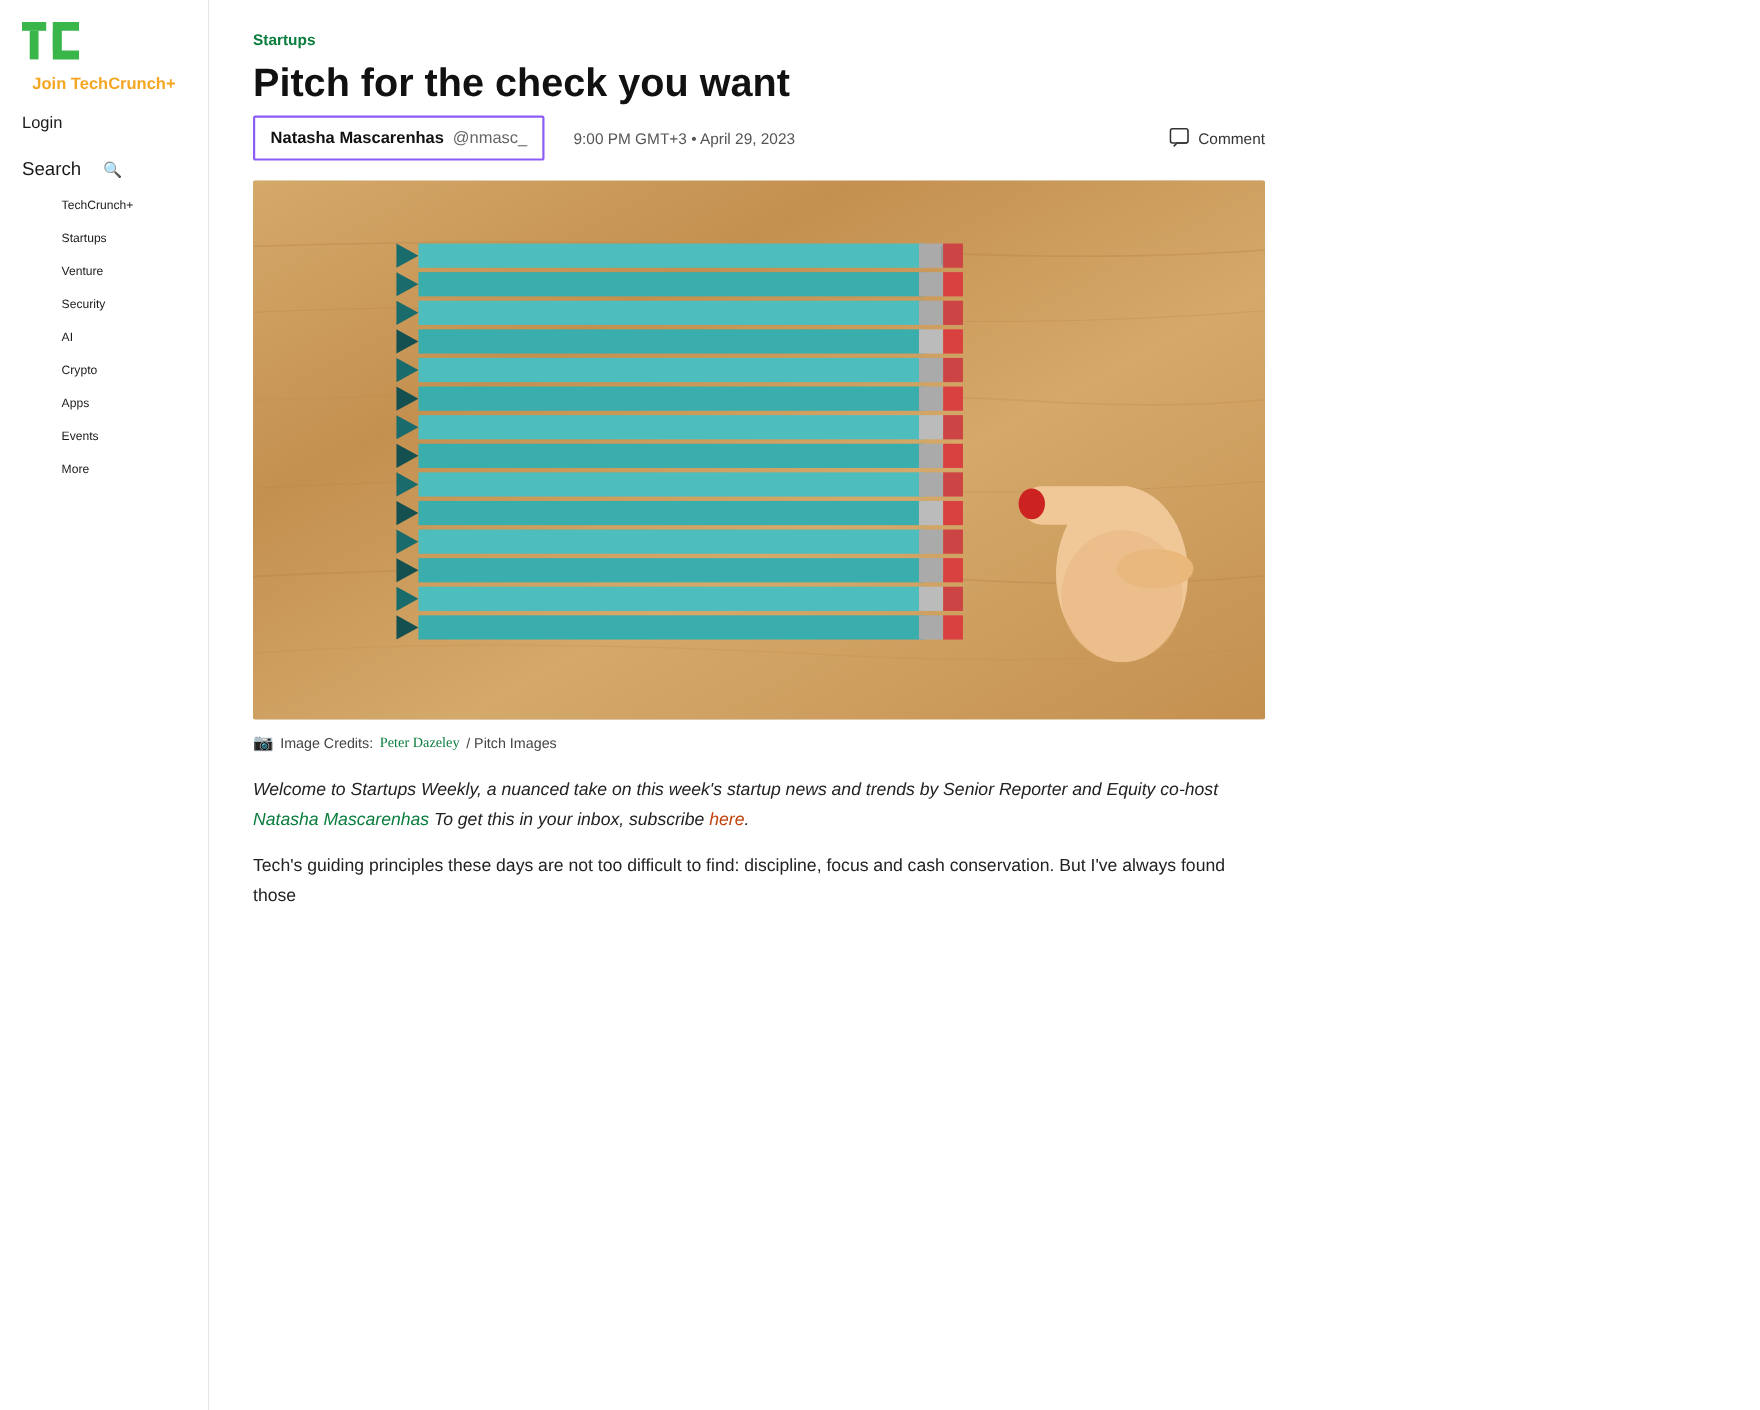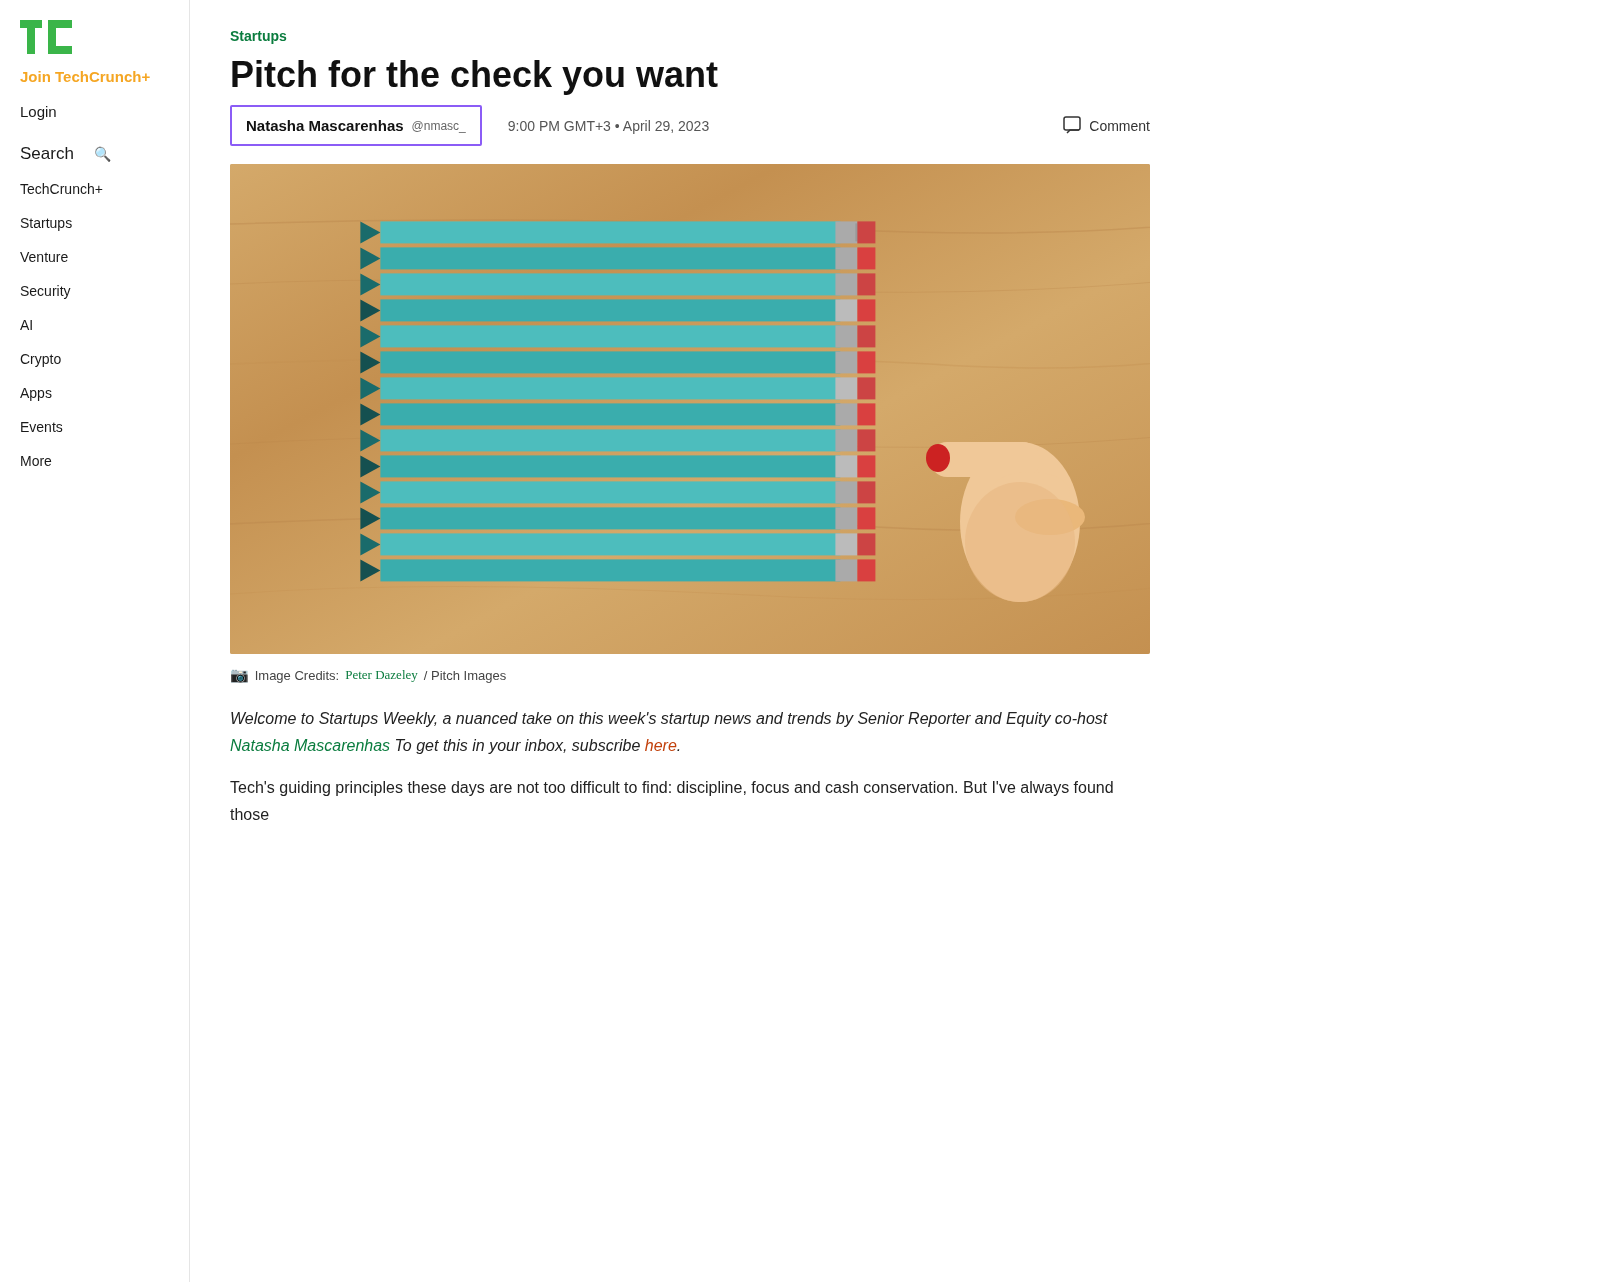--- a/index.html
+++ b/index.html
@@ -19,20 +19,21 @@
       display: flex;
       flex-direction: column;
       gap: 0;
       background: #fff;
     }
 
     .logo-container {
       display: flex;
       flex-direction: column;
       margin-bottom: 18px;
+      text-align: center;
     }
 
     .logo-tc {
       width: 52px;
       height: 42px;
       margin-bottom: 6px;
     }
 
     .join-btn {
       color: #f5a623;
@@ -60,26 +61,27 @@
       padding: 8px 0;
       cursor: pointer;
       text-decoration: none;
     }
 
     .search-icon-small {
       font-size: 14px;
     }
 
     .nav-item {
-      font-size: 14px;
+      font-size: 11px;
       color: #1a1a1a;
       padding: 9px 0;
       cursor: pointer;
       text-decoration: none;
       display: block;
+      margin-left: 36px;
     }
 
     
     #main {
       flex: 1;
       padding: 28px 40px 40px 40px;
       max-width: 1000px;
     }
 
     .article-category {
@@ -116,21 +118,21 @@
       border-radius: 2px;
     }
 
     .author-name {
       font-weight: 700;
       font-size: 15px;
       color: #111;
     }
 
     .author-handle {
-      font-size: 12px;
+      font-size: 15px;
       color: #666;
     }
 
     .article-meta {
       font-size: 14px;
       color: #555;
       display: flex;
       align-items: flex-start;
       gap: 4px;
       padding-left: 26px;

